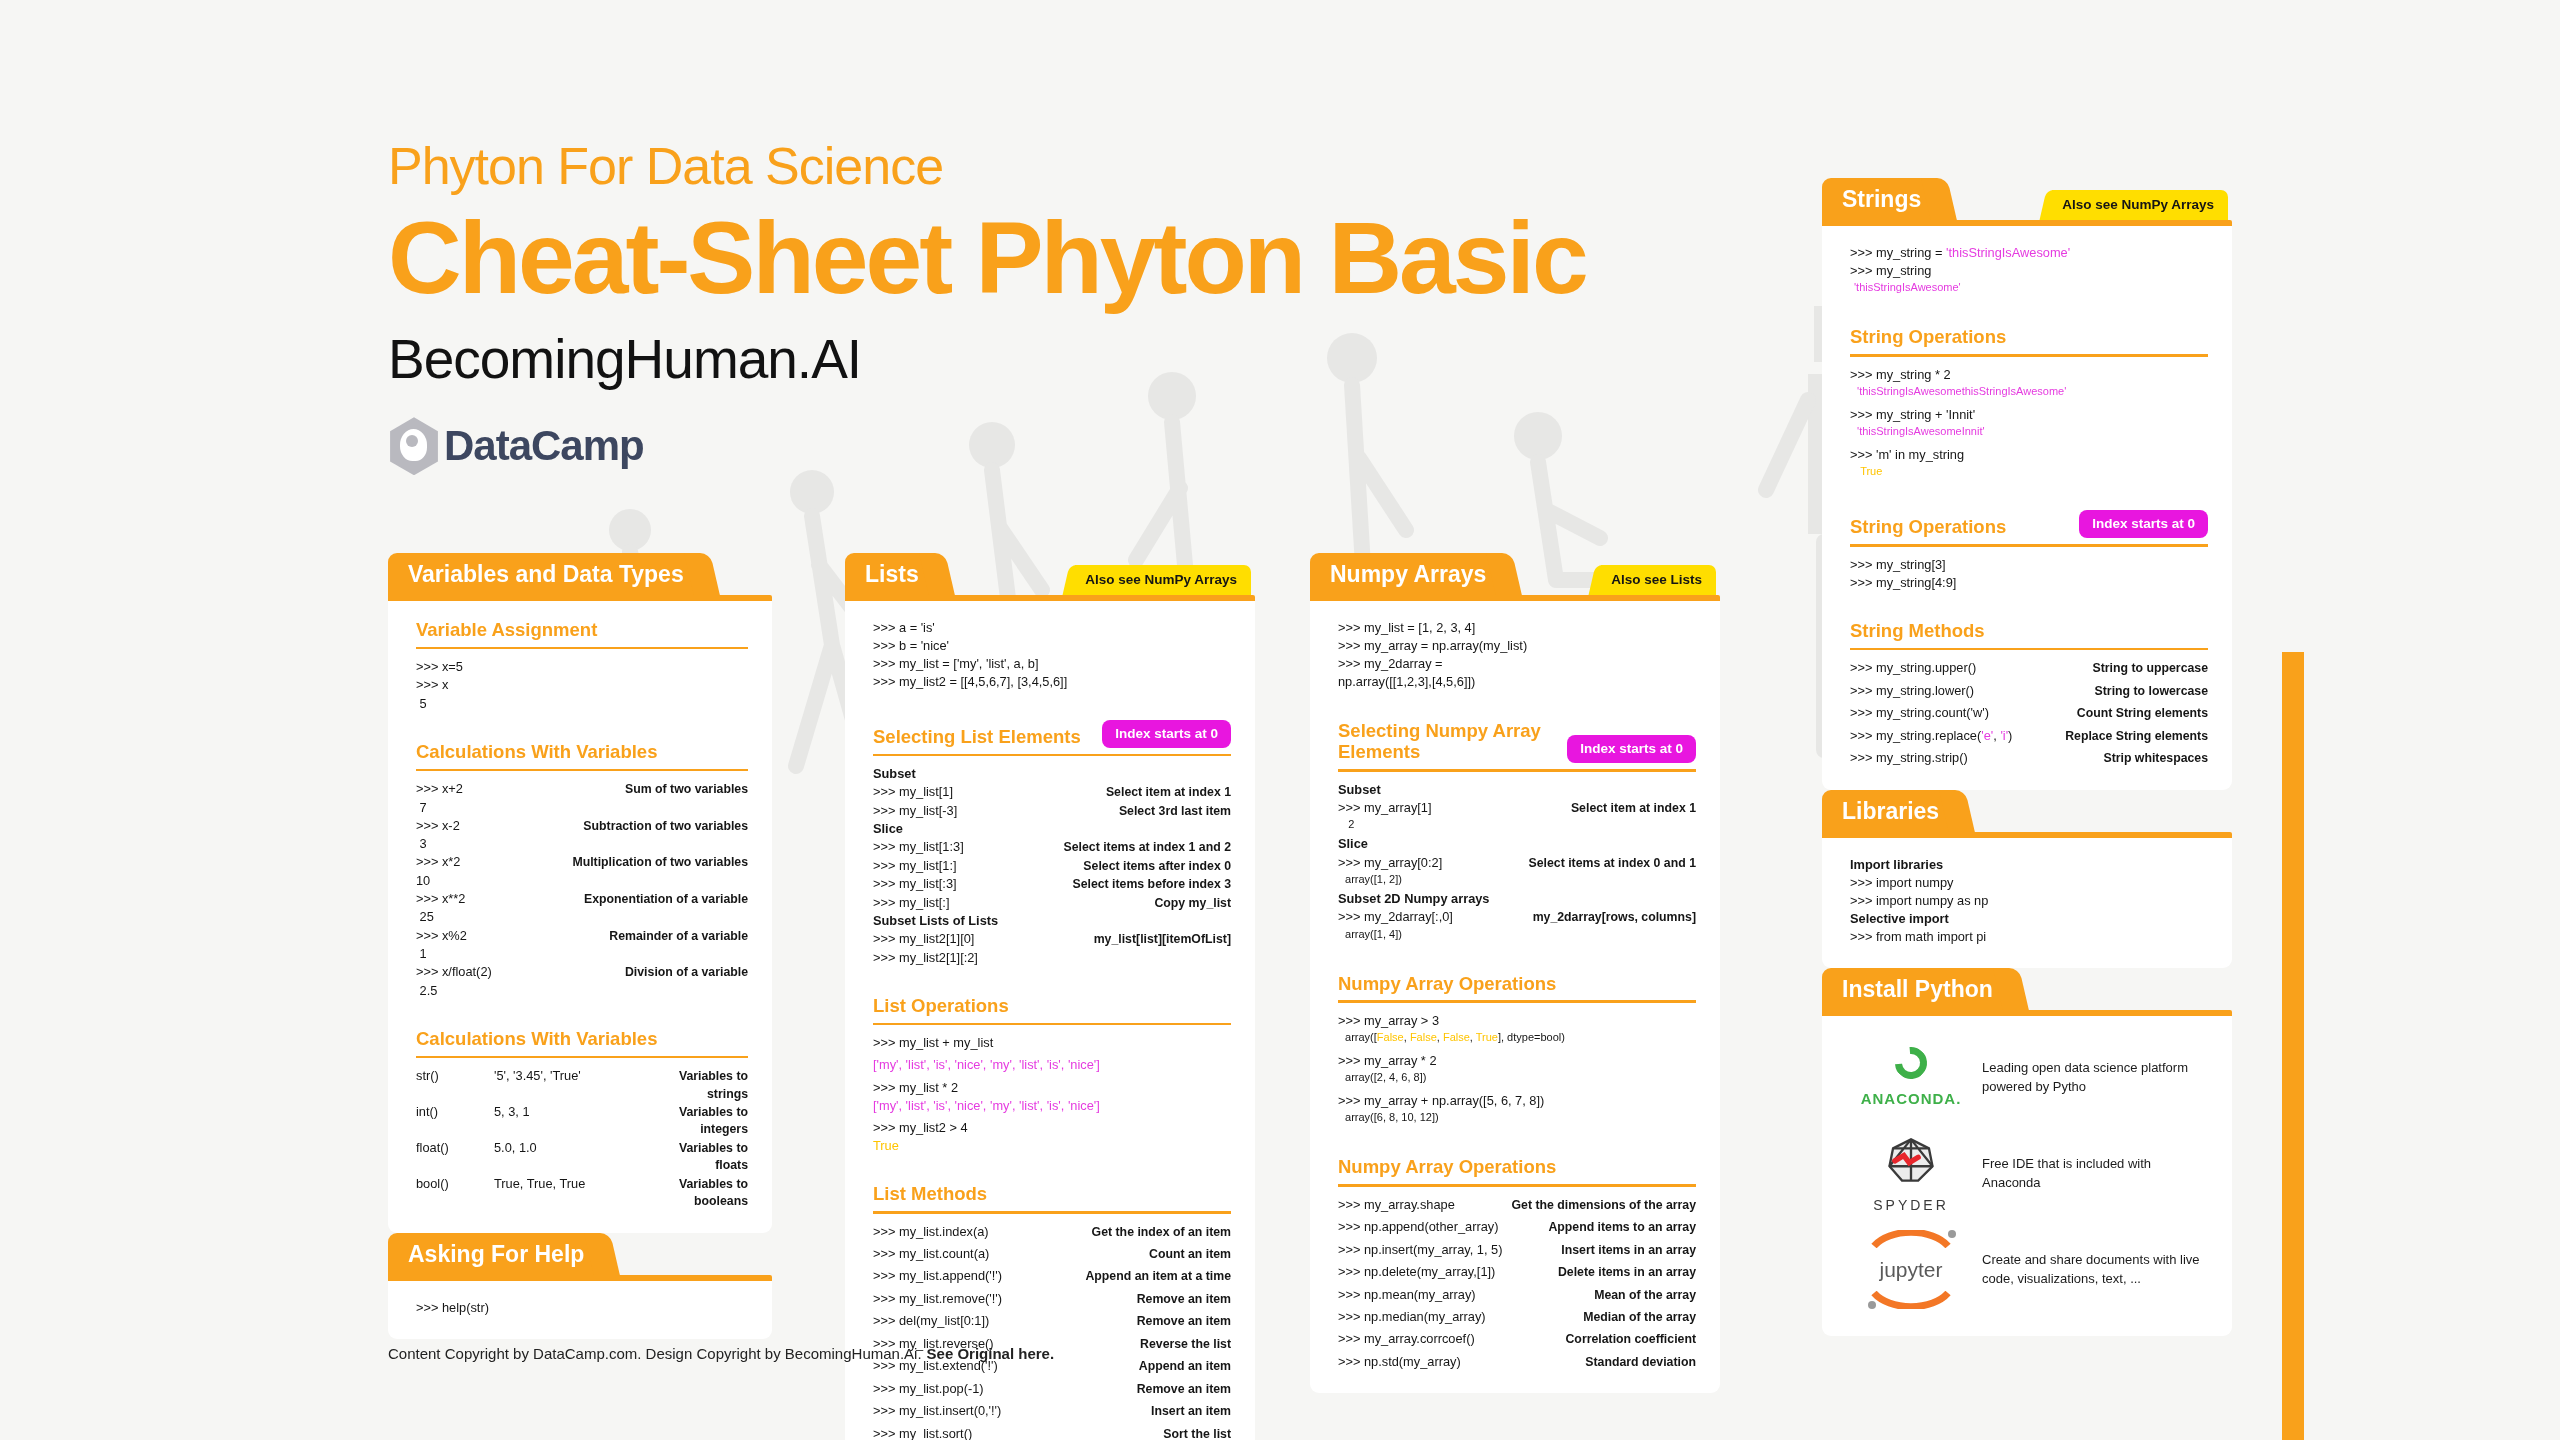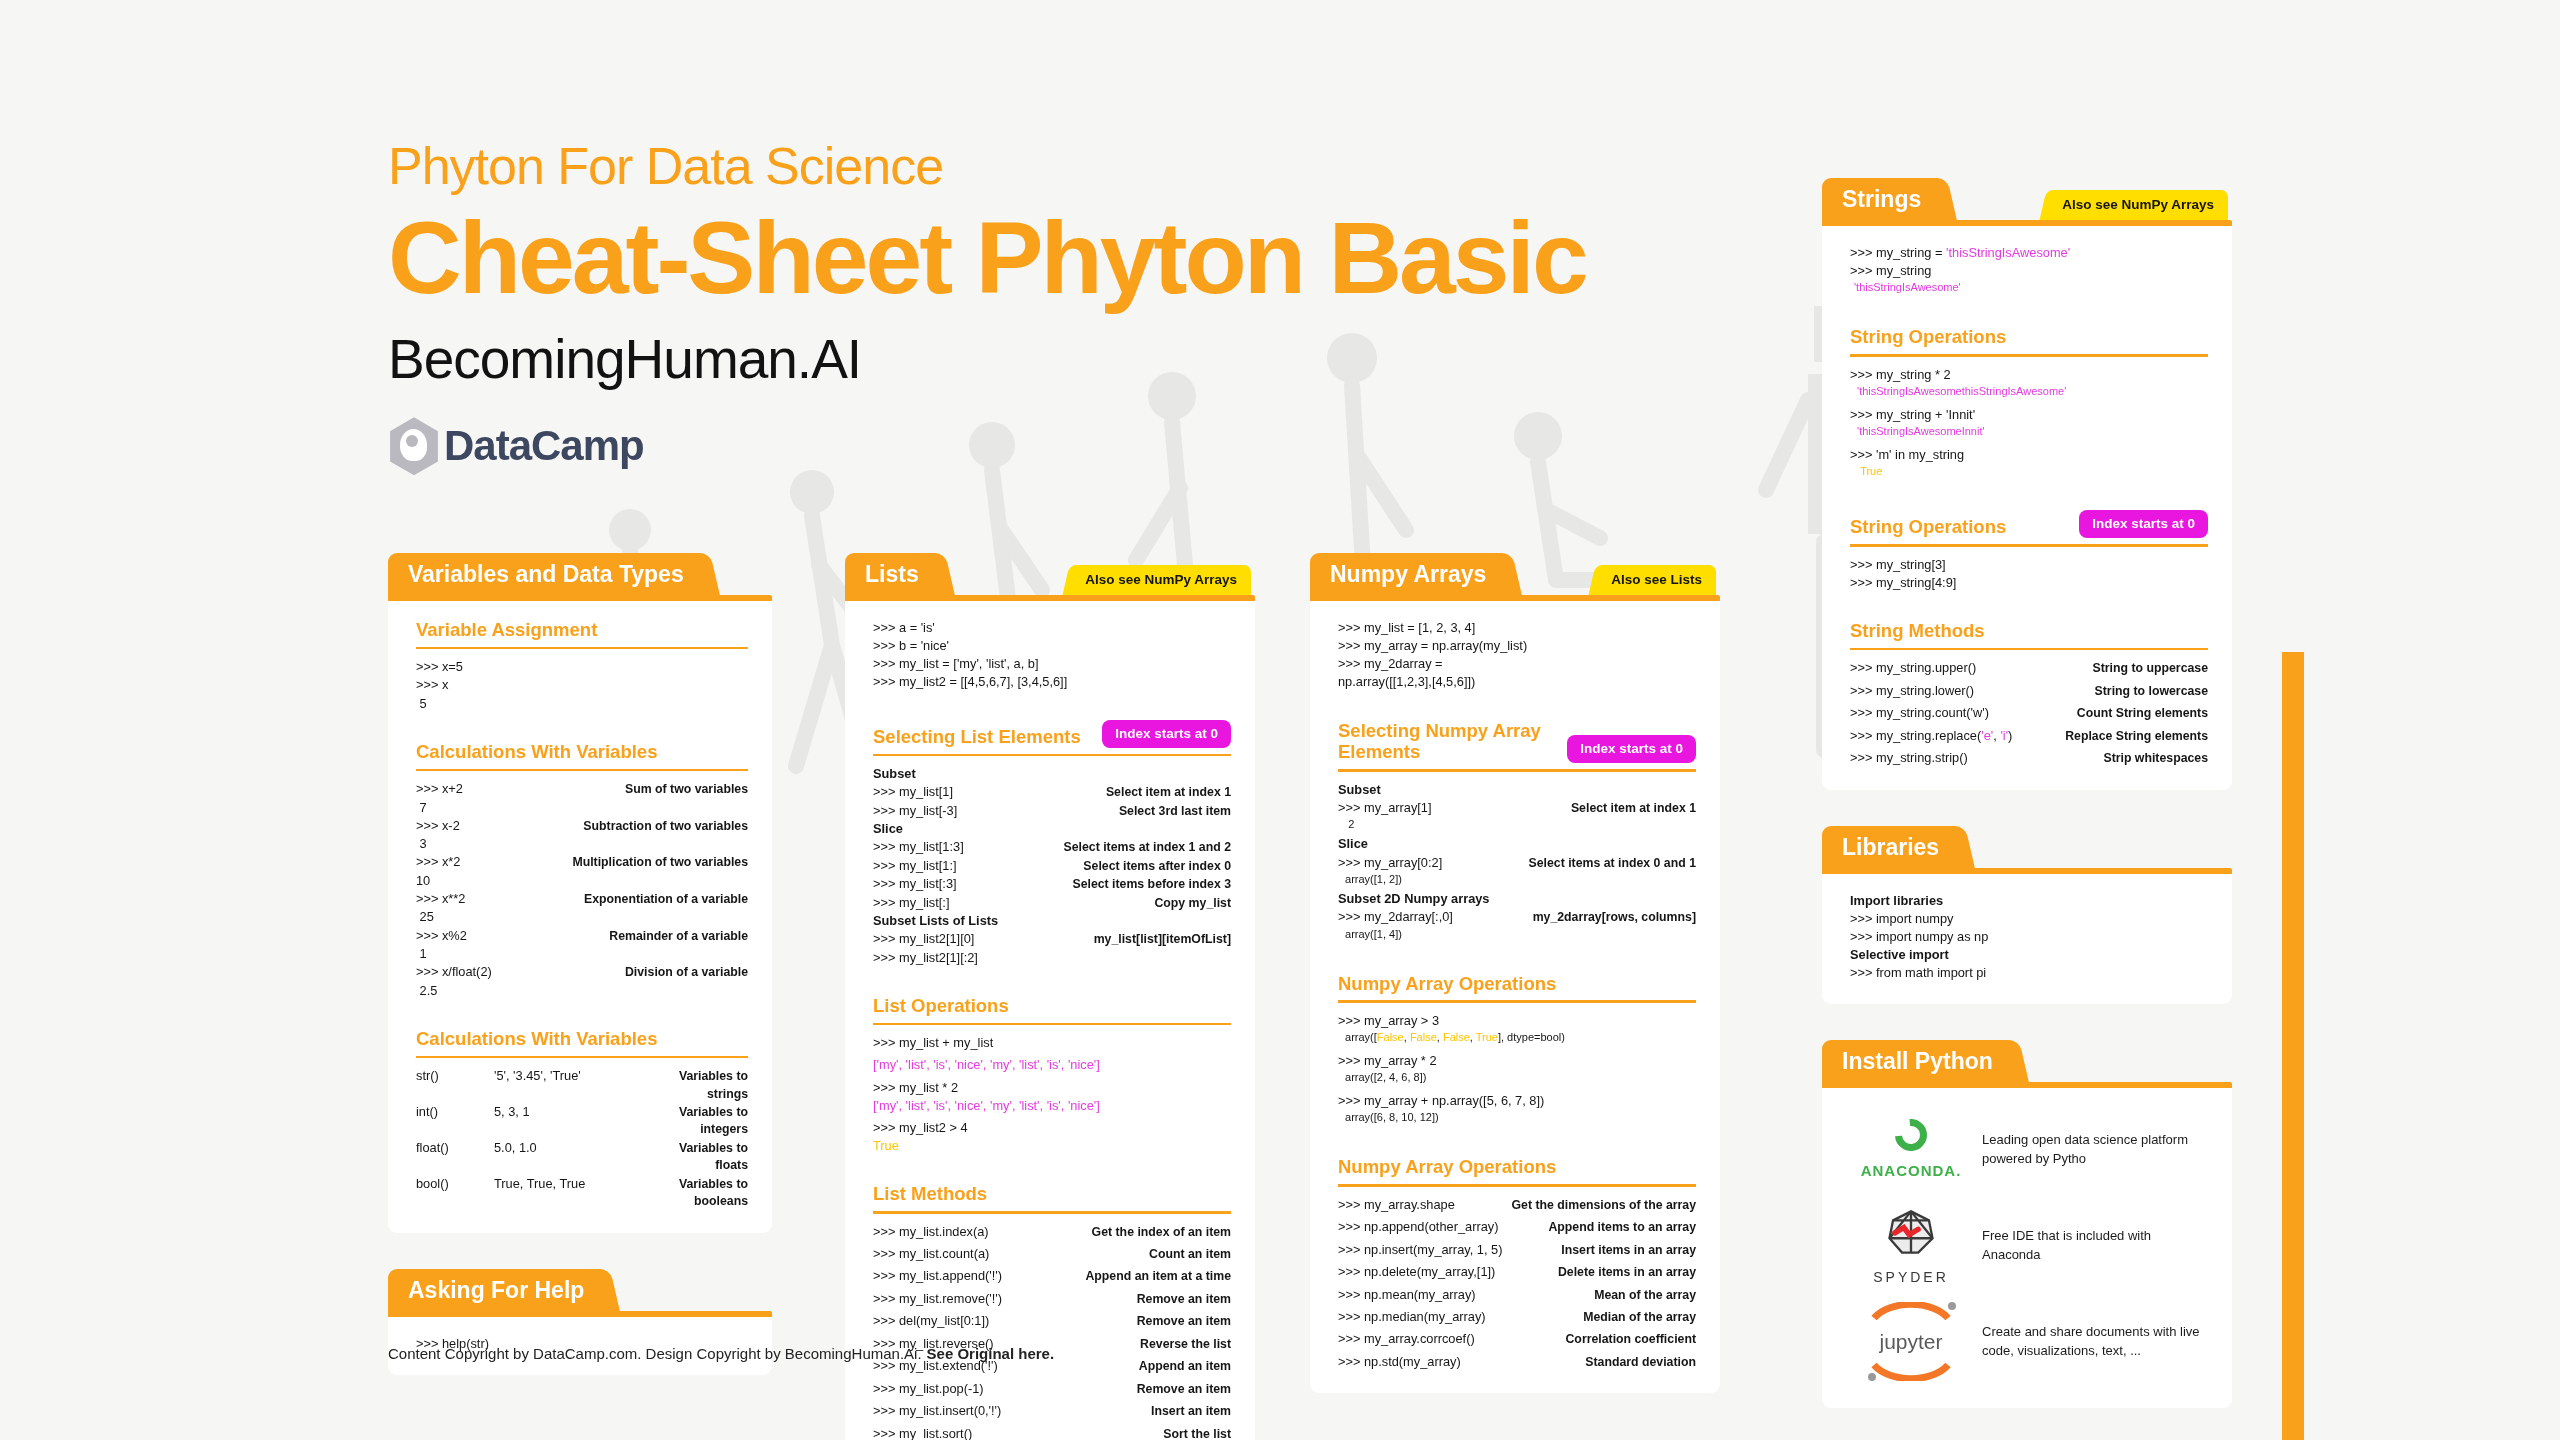--- a/index.html
+++ b/index.html
@@ -28,21 +28,21 @@
   .dc-shield::before{content:"";position:absolute;left:18px;top:18px;width:12px;height:12px;
      background:#b9b9bf;border-radius:50%;z-index:1;}
   .dc-name{color:var(--brand);font-size:42px;font-weight:700;letter-spacing:-1px;}
 
   
   .col{position:absolute;display:flex;flex-direction:column;z-index:2;}
   #col1{left:388px;top:553px;width:384px;}
   #col2{left:845px;top:553px;width:410px;}
   #col3{left:1310px;top:553px;width:410px;}
   #col4{left:1822px;top:178px;width:410px;}
-  .card + .card{margin-top:36px;}
+  .card + .card{}
   .tab-row{display:flex;align-items:flex-end;height:42px;position:relative;padding-right:4px;}
   .tab{background:var(--orange);color:#fff;font-weight:700;font-size:23px;height:42px;
        line-height:42px;padding:0 18px 0 20px;border-radius:9px 5px 0 0;position:relative;white-space:nowrap;}
   .tab::after{content:"";position:absolute;top:0;right:-13px;width:26px;height:100%;
        background:var(--orange);transform:skewX(13deg);border-radius:0 10px 0 0;}
   .badge{flex:0 0 auto;}
   .badge-yellow{margin-left:auto;background:var(--yellow);color:#151515;font-weight:700;font-size:13.5px;
        height:30px;line-height:30px;padding:0 14px 0 10px;border-radius:0 7px 0 0;position:relative;z-index:3;}
   .badge-yellow::before{content:"";position:absolute;left:-9px;top:0;width:18px;height:100%;
        background:var(--yellow);transform:skewX(-13deg);border-radius:7px 0 0 0;}

